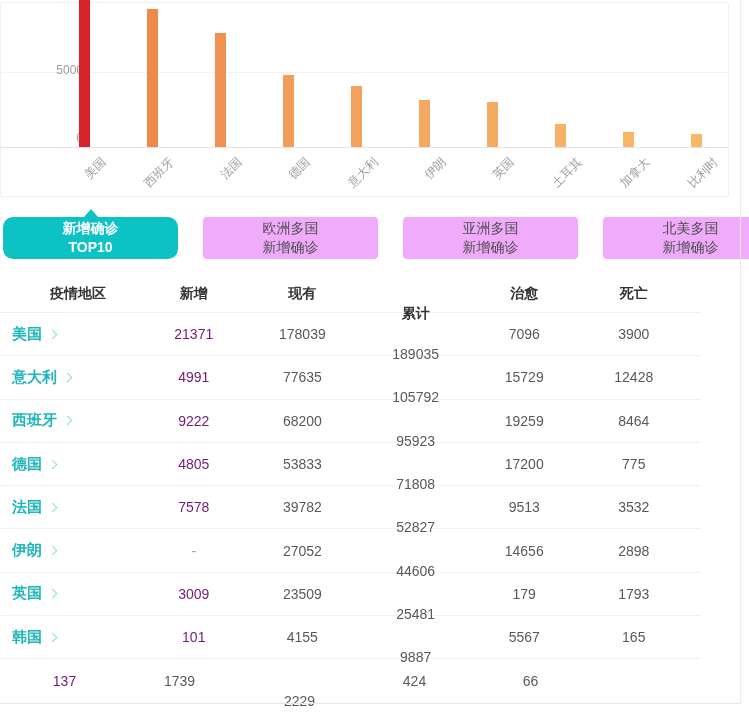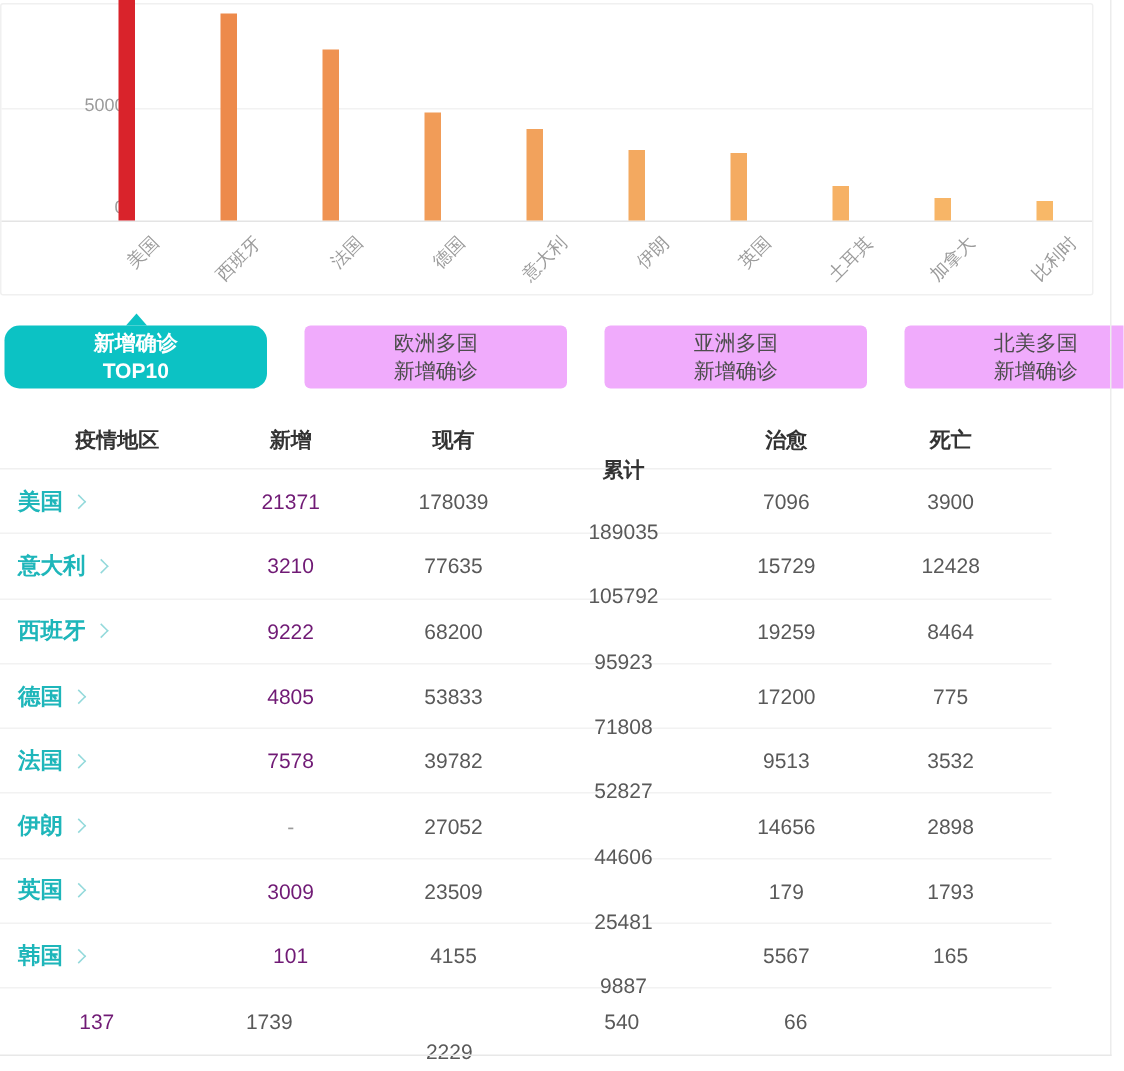--- a/index.html
+++ b/index.html
@@ -127,21 +127,21 @@
           <div class="cell c4">7096</div>
           <div class="cell c5">3900</div>
         </div>
         <div class="trow">
           <div class="cell c0">
             <span class="region">
               <span>意大利</span>
               <span class="chev"></span>
             </span>
           </div>
-          <div class="cell c1 newval">3210</div>
+          <div class="cell c1 newval">4991</div>
           <div class="cell c2">77635</div>
           <div class="cell c3">105792</div>
           <div class="cell c4">15729</div>
           <div class="cell c5">12428</div>
         </div>
         <div class="trow">
           <div class="cell c0">
             <span class="region">
               <span>西班牙</span>
               <span class="chev"></span>
@@ -215,21 +215,21 @@
           <div class="cell c1 newval">101</div>
           <div class="cell c2">4155</div>
           <div class="cell c3">9887</div>
           <div class="cell c4">5567</div>
           <div class="cell c5">165</div>
         </div>
         <div class="trow">
           <div class="cell c1 newval">137</div>
           <div class="cell c2">1739</div>
           <div class="cell c3">2229</div>
-          <div class="cell c4">540</div>
+          <div class="cell c4">424</div>
           <div class="cell c5">66</div>
         </div>
       </div>
   </div>
 
   <div class="outer-right"></div>
   <div class="outer-bottom"></div>
 </div>
 
 </body></html>

